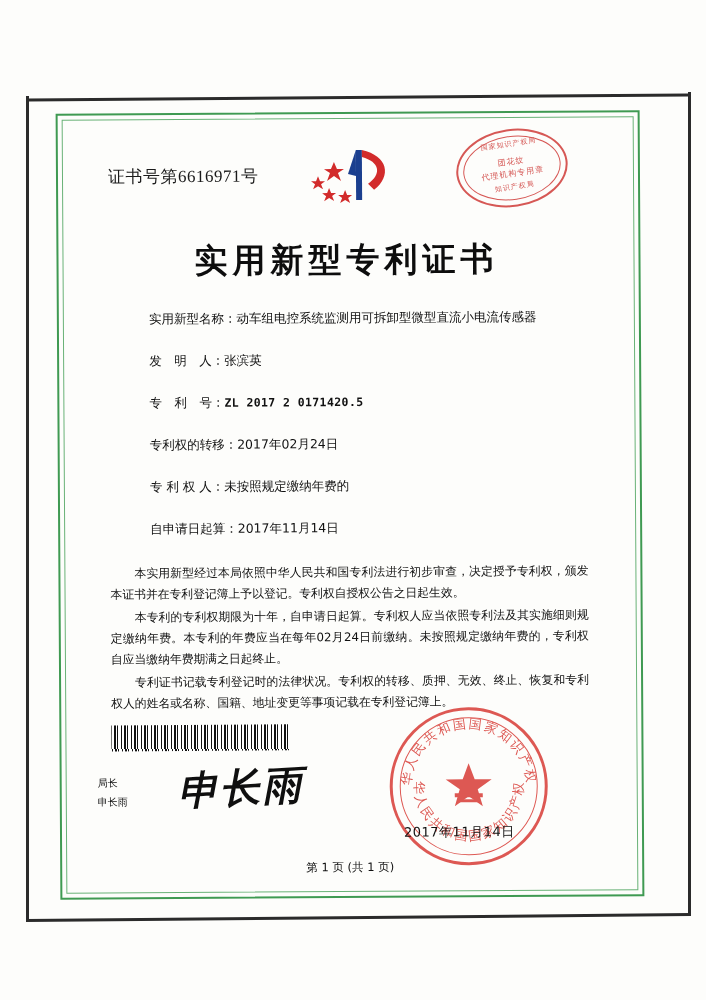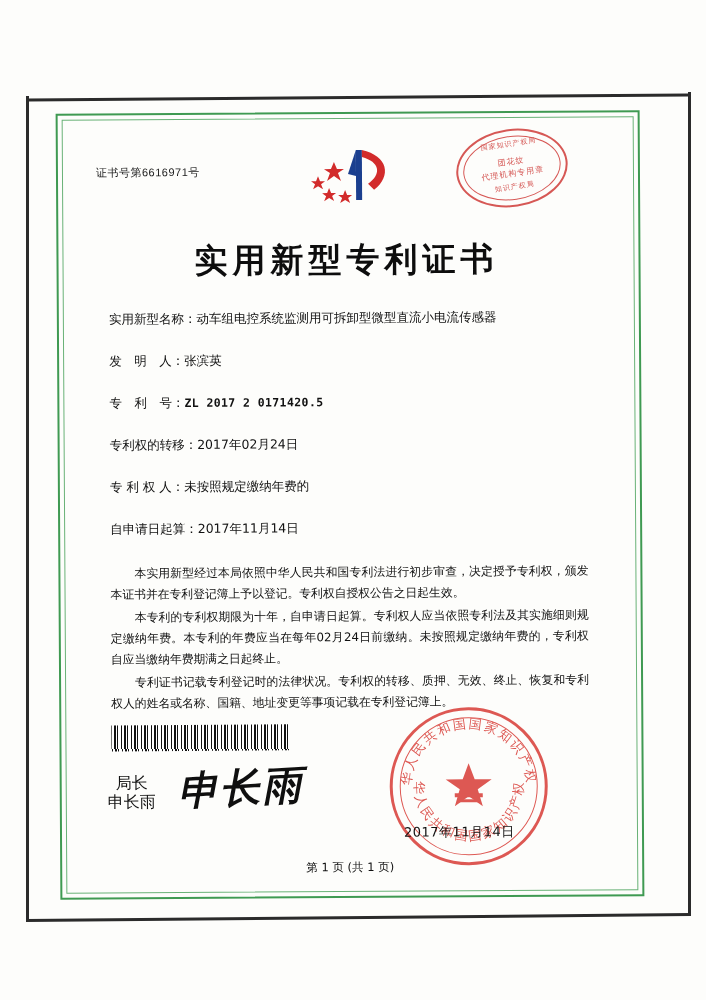--- a/index.html
+++ b/index.html
@@ -57,26 +57,26 @@
     left: 58px;
     top: 112px;
     width: 580px;
     height: 782px;
     transform: rotate(-0.35deg);
   }
 
   
   .cert-no {
     position: absolute;
-    left: 40px;
+    left: 52px;
     top: 52px;
-    font-size: 11px;
+    font-size: 17px;
     letter-spacing: 0.5px;
     color: #1a1a1a;
-    font-family: Liberation Sans, sans-serif;
+    font-family: Liberation Serif, serif;
   }
 
   
   .logo {
     position: absolute;
     left: 240px;
     top: 30px;
     width: 110px;
     height: 70px;
   }
@@ -137,20 +137,21 @@
   }
   .field-row {
     font-size: 12.5px;
     line-height: 20px;
     margin-bottom: 22px;
     color: #111;
     white-space: nowrap;
   }
   .field-label {
     display: inline-block;
+    margin-left: 40px;
   }
   .field-value {
     display: inline-block;
   }
   .mono-val {
     font-family: "DejaVu Sans Mono", monospace;
     font-size: 11.5px;
     letter-spacing: 0.4px;
     font-weight: bold;
   }
@@ -185,25 +186,24 @@
       #111 3px, #111 5px,
       #fff 5px, #fff 6px,
       #111 6px, #111 7px,
       #fff 7px, #fff 10px
     );
   }
 
   
   .sig-block {
     position: absolute;
-    left: 48px;
+    left: 38px;
     top: 660px;
-    font-size: 16px;
+    font-size: 10px;
     line-height: 19px;
-    text-align: center;
   }
   .sig-script {
     position: absolute;
     left: 118px;
     top: 648px;
     font-family: "DejaVu Serif", serif;
     font-size: 40px;
     font-weight: bold;
     font-style: italic;
     color: #0f0f0f;

